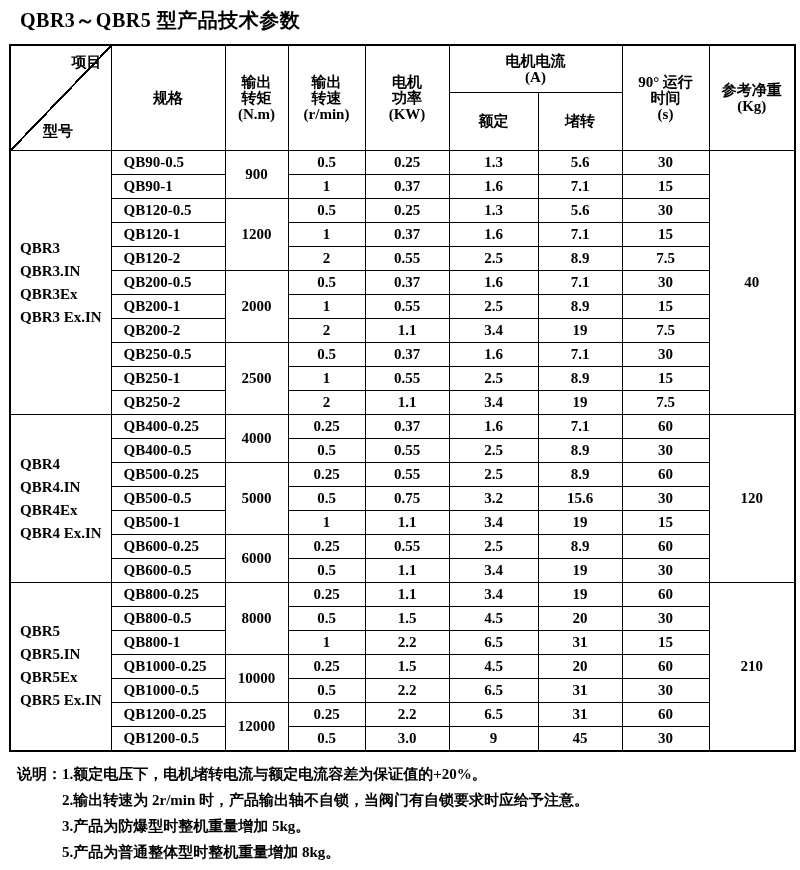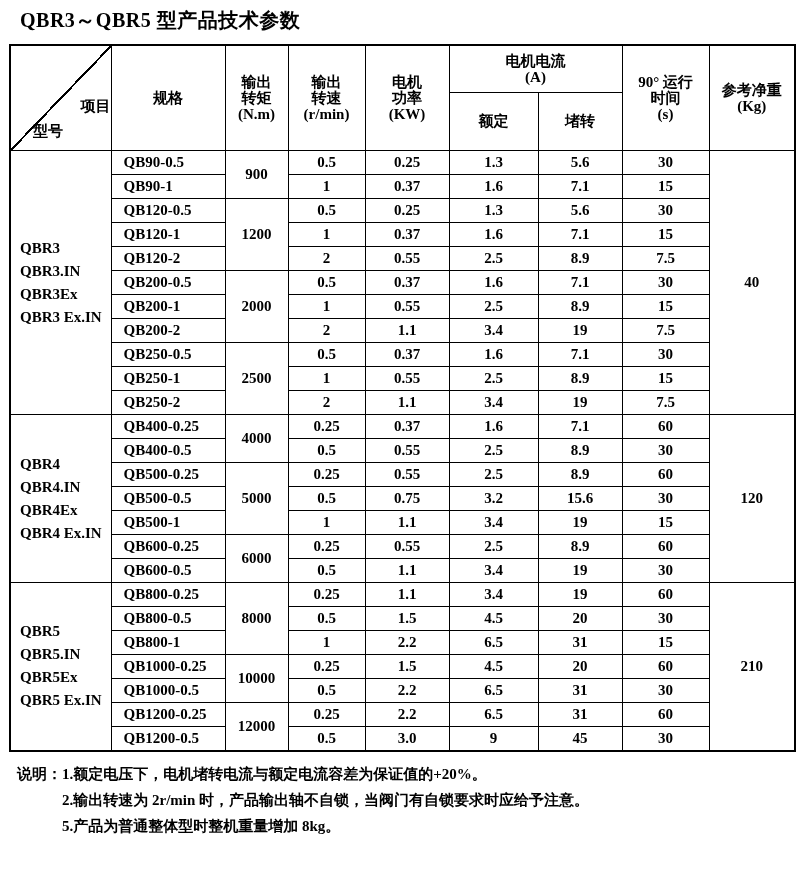--- a/index.html
+++ b/index.html
@@ -46,22 +46,22 @@
   }
   .corner-cell { padding: 0 !important; }
   .corner-box {
     position: relative;
     width: 100%;
     height: 104px;
     background-image: linear-gradient(to bottom right,
       transparent calc(50% - 1px), #000 calc(50% - 1px),
       #000 calc(50% + 1px), transparent calc(50% + 1px));
   }
-  .c-top { position: absolute; top: 7px; right: 0; margin-top: 44px; }
-  .c-bottom { position: absolute; bottom: 9px; left: 22px; }
+  .c-top { position: absolute; top: 7px; right: 9px; }
+  .c-bottom { position: absolute; bottom: 9px; left: 32px; }
   .notes {
     margin: 9px 12px 0 17px;
     font-size: 15px;
     font-weight: bold;
     line-height: 26px;
   }
   .note-line { white-space: nowrap; }
   .note-line.indent { margin-left: 45px; }
 </style>
 </head>
@@ -341,16 +341,17 @@
         <td>9</td>
         <td>45</td>
         <td>30</td>
       </tr>
     </tbody>
   </table>
 
   <div class="notes">
     <div class="note-line"><span>说明：</span><span>1.额定电压下，电机堵转电流与额定电流容差为保证值的+20%。</span></div>
     <div class="note-line indent">2.输出转速为 2r/min 时，产品输出轴不自锁，当阀门有自锁要求时应给予注意。</div>
+    <div class="note-line indent">3.产品为防爆型时整机重量增加 5kg。</div>
     <div class="note-line indent">5.产品为普通整体型时整机重量增加 8kg。</div>
   </div>
 
 </div>
 
 </body></html>

